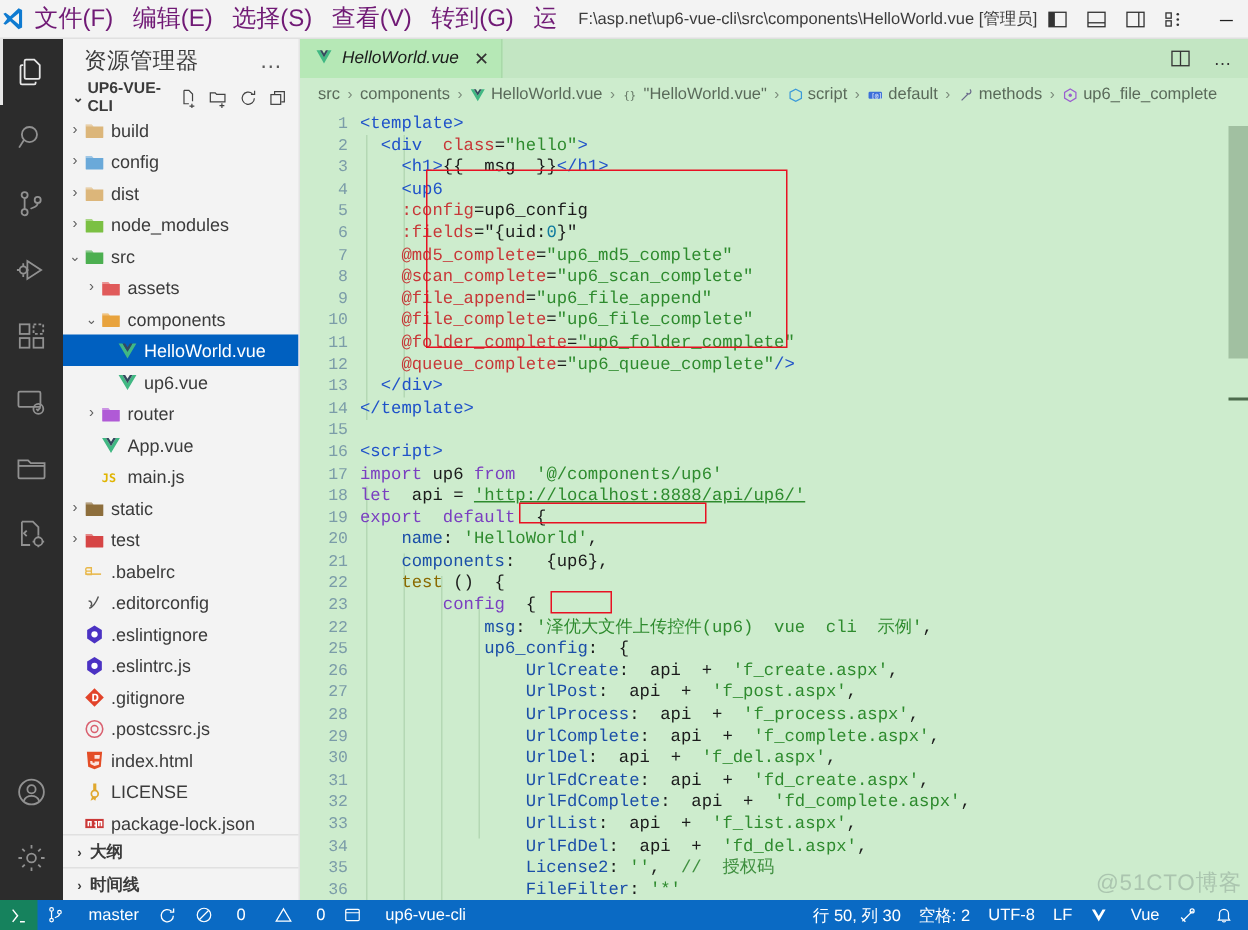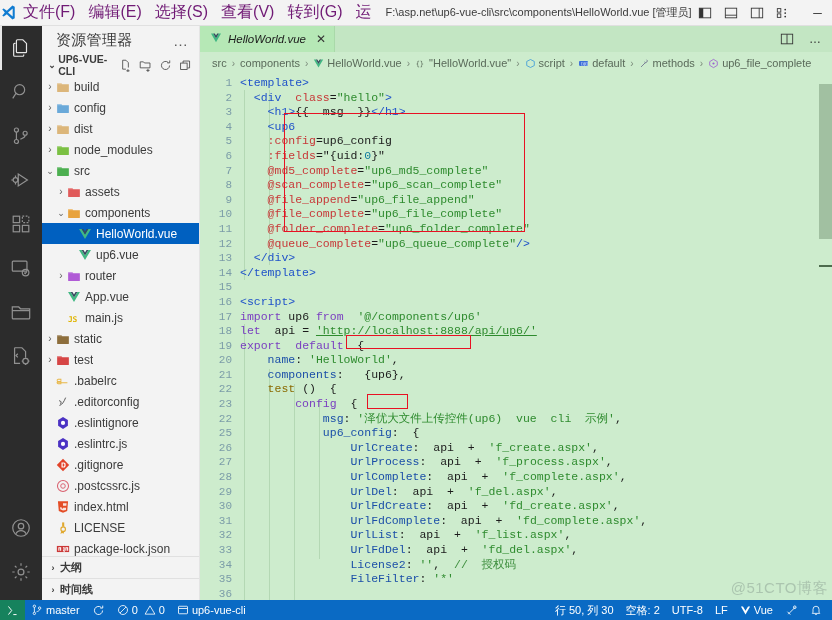--- a/index.html
+++ b/index.html
@@ -152,21 +152,21 @@
     pointer-events: none; z-index: 7; letter-spacing: .5px;
   }
 
   
   .statusbar {
     height: 20px; flex: 0 0 20px; background: #0a6ac4; display: flex; align-items: center;
     color: #ffffff; font-size: 11px;
   }
   .sbar-left, .sbar-right { display: flex; align-items: center; height: 20px; }
   .sbar-right { margin-left: auto; padding-right: 4px; }
-  .sb-it { display: flex; align-items: center; gap: 3px; padding: 0 6px; height: 20px; cursor: default; white-space: nowrap;}
+  .sb-it { display: flex; align-items: center; gap: 16px; padding: 0 6px; height: 20px; cursor: default; white-space: nowrap;}
   .sb-it.green { background: #16825d; }
 </style>
 </head>
 <body>
 
 <div class="app">
 
   <div class="titlebar">
     <div class="vs-logo">
       <svg width="17" height="17" viewBox="0 0 24 24">
@@ -731,20 +731,21 @@
             <div class="cline"><span class="t-kw">import</span><span class="t-plain"> </span><span class="t-var">up6</span><span class="t-plain"> </span><span class="t-kw">from</span><span class="t-plain">  </span><span class="t-str">'@/components/up6'</span></div>
             <div class="cline"><span class="t-kw">let</span><span class="t-plain">  </span><span class="t-var">api</span><span class="t-plain"> = </span><span class="t-str-u">'http://localhost:8888/api/up6/'</span></div>
             <div class="cline"><span class="t-kw">export</span><span class="t-plain">  </span><span class="t-kw">default</span><span class="t-plain">  </span><span class="t-punc">{</span></div>
             <div class="cline"><span class="t-plain">    </span><span class="t-prop">name</span><span class="t-punc">: </span><span class="t-str">'HelloWorld'</span><span class="t-punc">,</span></div>
             <div class="cline"><span class="t-plain">    </span><span class="t-prop">components</span><span class="t-punc">:   {</span><span class="t-var">up6</span><span class="t-punc">},</span></div>
             <div class="cline"><span class="t-plain">    </span><span class="t-fn">test</span><span class="t-plain"> </span><span class="t-punc">()  {</span></div>
             <div class="cline"><span class="t-plain">        </span><span class="t-kw">config</span><span class="t-plain">  </span><span class="t-punc">{</span></div>
             <div class="cline"><span class="t-plain">            </span><span class="t-prop">msg</span><span class="t-punc">: </span><span class="t-str">'泽优大文件上传控件(up6)  vue  cli  示例'</span><span class="t-punc">,</span></div>
             <div class="cline"><span class="t-plain">            </span><span class="t-prop">up6_config</span><span class="t-punc">:  {</span></div>
             <div class="cline"><span class="t-plain">                </span><span class="t-prop">UrlCreate</span><span class="t-punc">:  </span><span class="t-var">api</span><span class="t-punc">  +  </span><span class="t-str">'f_create.aspx'</span><span class="t-punc">,</span></div>
+            <div class="cline"><span class="t-plain">                </span><span class="t-prop">UrlPost</span><span class="t-punc">:  </span><span class="t-var">api</span><span class="t-punc">  +  </span><span class="t-str">'f_post.aspx'</span><span class="t-punc">,</span></div>
             <div class="cline"><span class="t-plain">                </span><span class="t-prop">UrlProcess</span><span class="t-punc">:  </span><span class="t-var">api</span><span class="t-punc">  +  </span><span class="t-str">'f_process.aspx'</span><span class="t-punc">,</span></div>
             <div class="cline"><span class="t-plain">                </span><span class="t-prop">UrlComplete</span><span class="t-punc">:  </span><span class="t-var">api</span><span class="t-punc">  +  </span><span class="t-str">'f_complete.aspx'</span><span class="t-punc">,</span></div>
             <div class="cline"><span class="t-plain">                </span><span class="t-prop">UrlDel</span><span class="t-punc">:  </span><span class="t-var">api</span><span class="t-punc">  +  </span><span class="t-str">'f_del.aspx'</span><span class="t-punc">,</span></div>
             <div class="cline"><span class="t-plain">                </span><span class="t-prop">UrlFdCreate</span><span class="t-punc">:  </span><span class="t-var">api</span><span class="t-punc">  +  </span><span class="t-str">'fd_create.aspx'</span><span class="t-punc">,</span></div>
             <div class="cline"><span class="t-plain">                </span><span class="t-prop">UrlFdComplete</span><span class="t-punc">:  </span><span class="t-var">api</span><span class="t-punc">  +  </span><span class="t-str">'fd_complete.aspx'</span><span class="t-punc">,</span></div>
             <div class="cline"><span class="t-plain">                </span><span class="t-prop">UrlList</span><span class="t-punc">:  </span><span class="t-var">api</span><span class="t-punc">  +  </span><span class="t-str">'f_list.aspx'</span><span class="t-punc">,</span></div>
             <div class="cline"><span class="t-plain">                </span><span class="t-prop">UrlFdDel</span><span class="t-punc">:  </span><span class="t-var">api</span><span class="t-punc">  +  </span><span class="t-str">'fd_del.aspx'</span><span class="t-punc">,</span></div>
             <div class="cline"><span class="t-plain">                </span><span class="t-prop">License2</span><span class="t-punc">: </span><span class="t-str">''</span><span class="t-punc">,  </span><span class="t-com">//  授权码</span></div>
             <div class="cline"><span class="t-plain">                </span><span class="t-prop">FileFilter</span><span class="t-punc">: </span><span class="t-str">'*'</span></div>
           </div>

